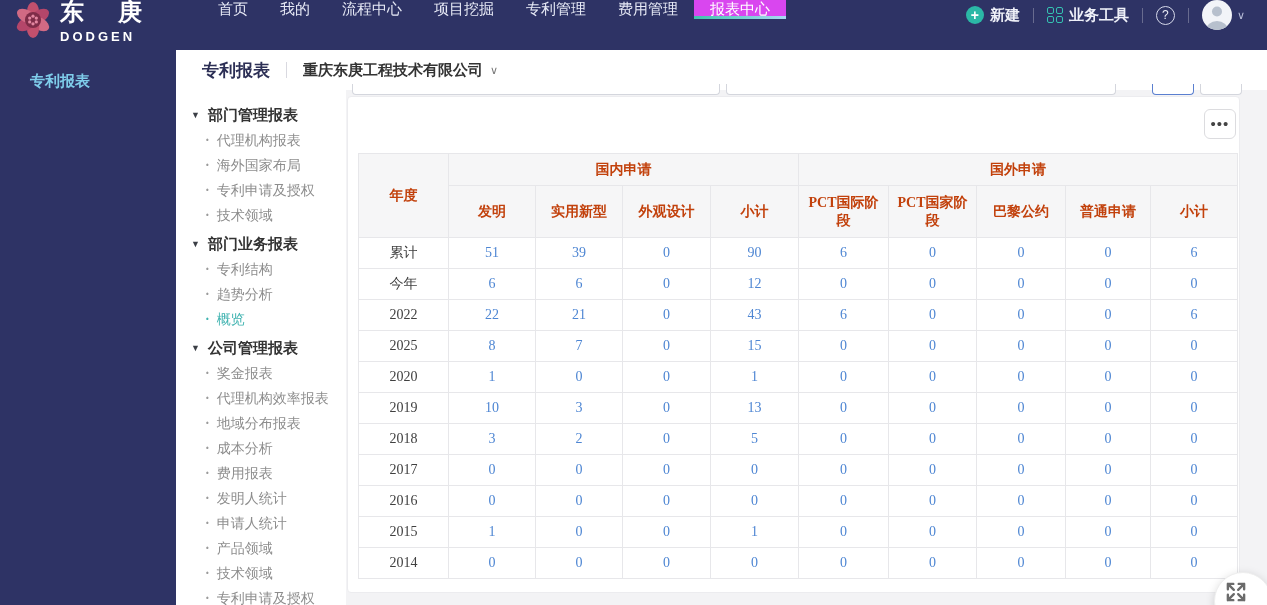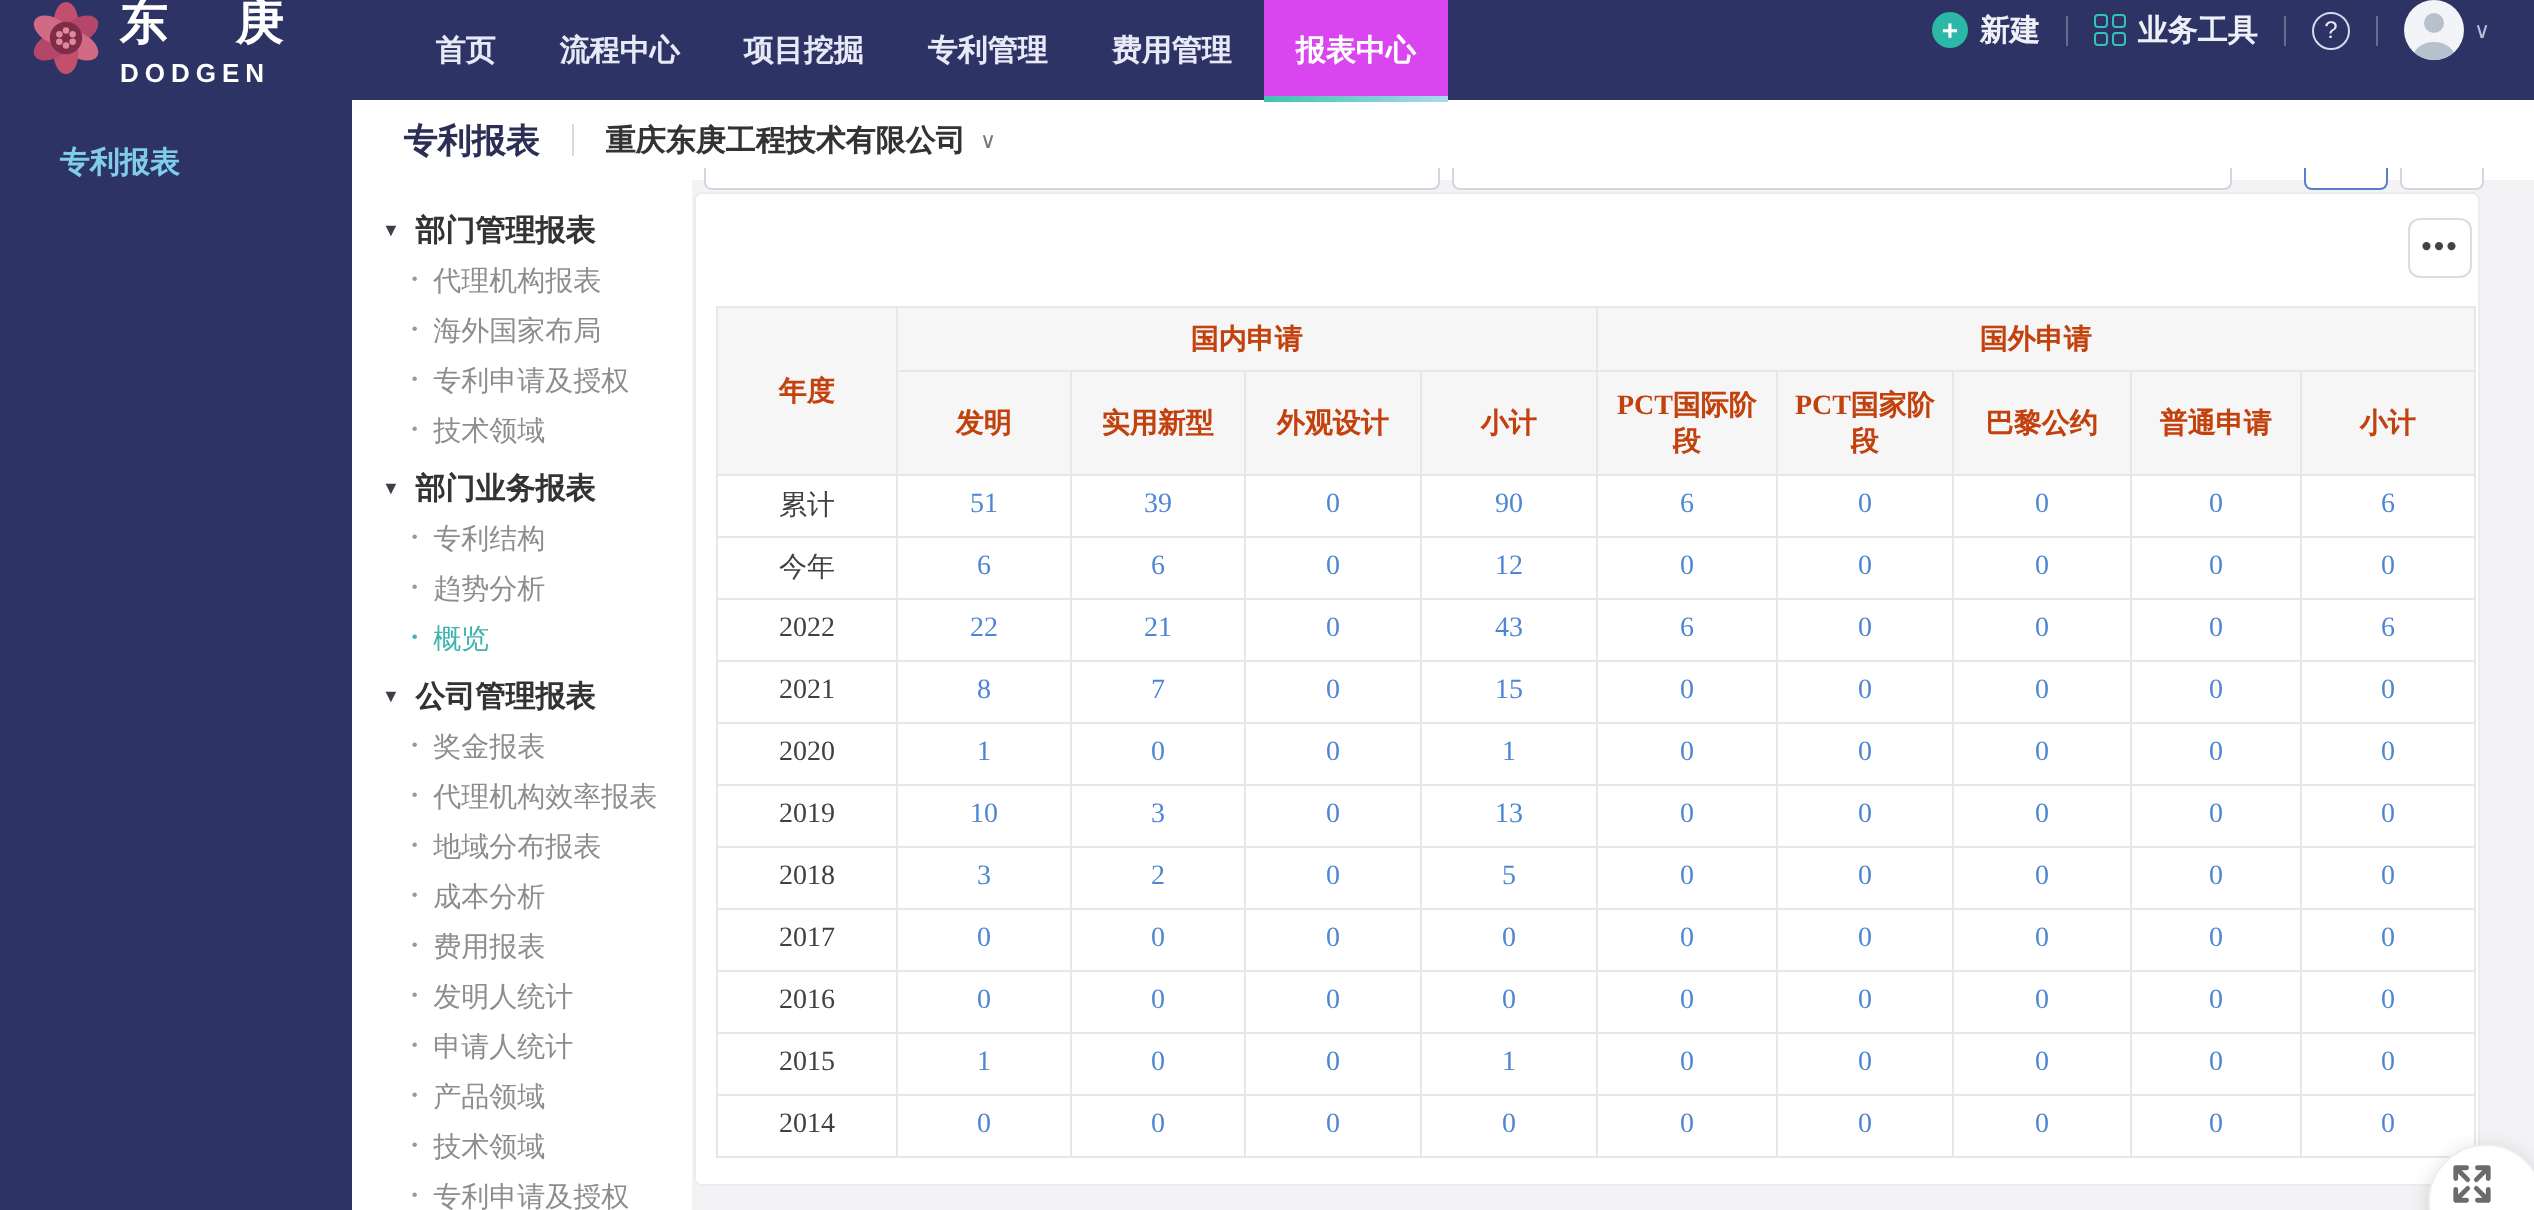--- a/index.html
+++ b/index.html
@@ -8,22 +8,22 @@
 
   
   .topnav { position:absolute; left:0; top:0; width:1267px; height:50px;
     background:#2e3365; display:flex; align-items:flex-start; z-index:30; }
   .logo-area { width:176px; display:flex; align-items:center; padding-left:14px; gap:8px; }
   .logo-text { display:flex; flex-direction:column; line-height:1; }
   .logo-cn { color:#fff; font-size:24px; letter-spacing:14px; font-weight:bold; white-space:nowrap; }
   .logo-en { color:#fff; font-size:13px; font-weight:bold; letter-spacing:3px;
     font-family:"Liberation Sans", sans-serif; margin-top:6px; }
   .nav-items { display:flex; align-items:stretch; margin-left:26px; }
-  .nav-item { position:relative; display:flex; align-items:center; padding:16px 16px;
-    color:#e7eaf6; font-size:15px; font-weight:bold; cursor:pointer; white-space:nowrap; }
+  .nav-item { position:relative; display:flex; align-items:center; padding:0 16px;
+    color:#e7eaf6; font-size:15px; font-weight:normal; cursor:pointer; white-space:nowrap; }
   .nav-item.active { background:#d946ef; color:#fff; }
   .nav-item.active::after { content:""; position:absolute; left:0; right:0; bottom:0; height:3px;
     background:linear-gradient(90deg,#3fc3ad,#a9d9f2); }
   .nav-actions { margin-left:auto; display:flex; align-items:center; gap:13px;
     padding-right:22px; color:#eef0f8; font-size:15px; }
   .plus-circle { width:18px; height:18px; border-radius:50%; background:#2bb8a6; color:#fff;
     display:inline-flex; align-items:center; justify-content:center; font-size:14px;
     font-family:"Liberation Sans", sans-serif; line-height:1; }
   .action-btn { display:flex; align-items:center; gap:6px; cursor:pointer; font-weight:bold; }
   .grid-icon { display:grid; grid-template-columns:7px 7px; grid-template-rows:7px 7px; gap:2px; }
@@ -122,20 +122,21 @@
       </svg>
     </span>
     <span class="logo-text">
       <span class="logo-cn">东 庚</span>
       <span class="logo-en">DODGEN</span>
     </span>
   </div>
 
   <div class="nav-items">
       <div class="nav-item">首页</div>
+      <div class="nav-item">我的</div>
       <div class="nav-item">流程中心</div>
       <div class="nav-item">项目挖掘</div>
       <div class="nav-item">专利管理</div>
       <div class="nav-item">费用管理</div>
       <div class="nav-item active">报表中心</div>
     </div>
 
   <div class="nav-actions">
     <div class="action-btn">
       <span class="plus-circle">+</span>
@@ -333,21 +334,21 @@
             <td><span class="val-link">21</span></td>
             <td><span class="val-link">0</span></td>
             <td><span class="val-link">43</span></td>
             <td><span class="val-link">6</span></td>
             <td><span class="val-link">0</span></td>
             <td><span class="val-link">0</span></td>
             <td><span class="val-link">0</span></td>
             <td><span class="val-link">6</span></td>
           </tr>
           <tr>
-            <td class="year-cell">2021</td>
+            <td class="year-cell">2025</td>
             <td><span class="val-link">8</span></td>
             <td><span class="val-link">7</span></td>
             <td><span class="val-link">0</span></td>
             <td><span class="val-link">15</span></td>
             <td><span class="val-link">0</span></td>
             <td><span class="val-link">0</span></td>
             <td><span class="val-link">0</span></td>
             <td><span class="val-link">0</span></td>
             <td><span class="val-link">0</span></td>
           </tr>

